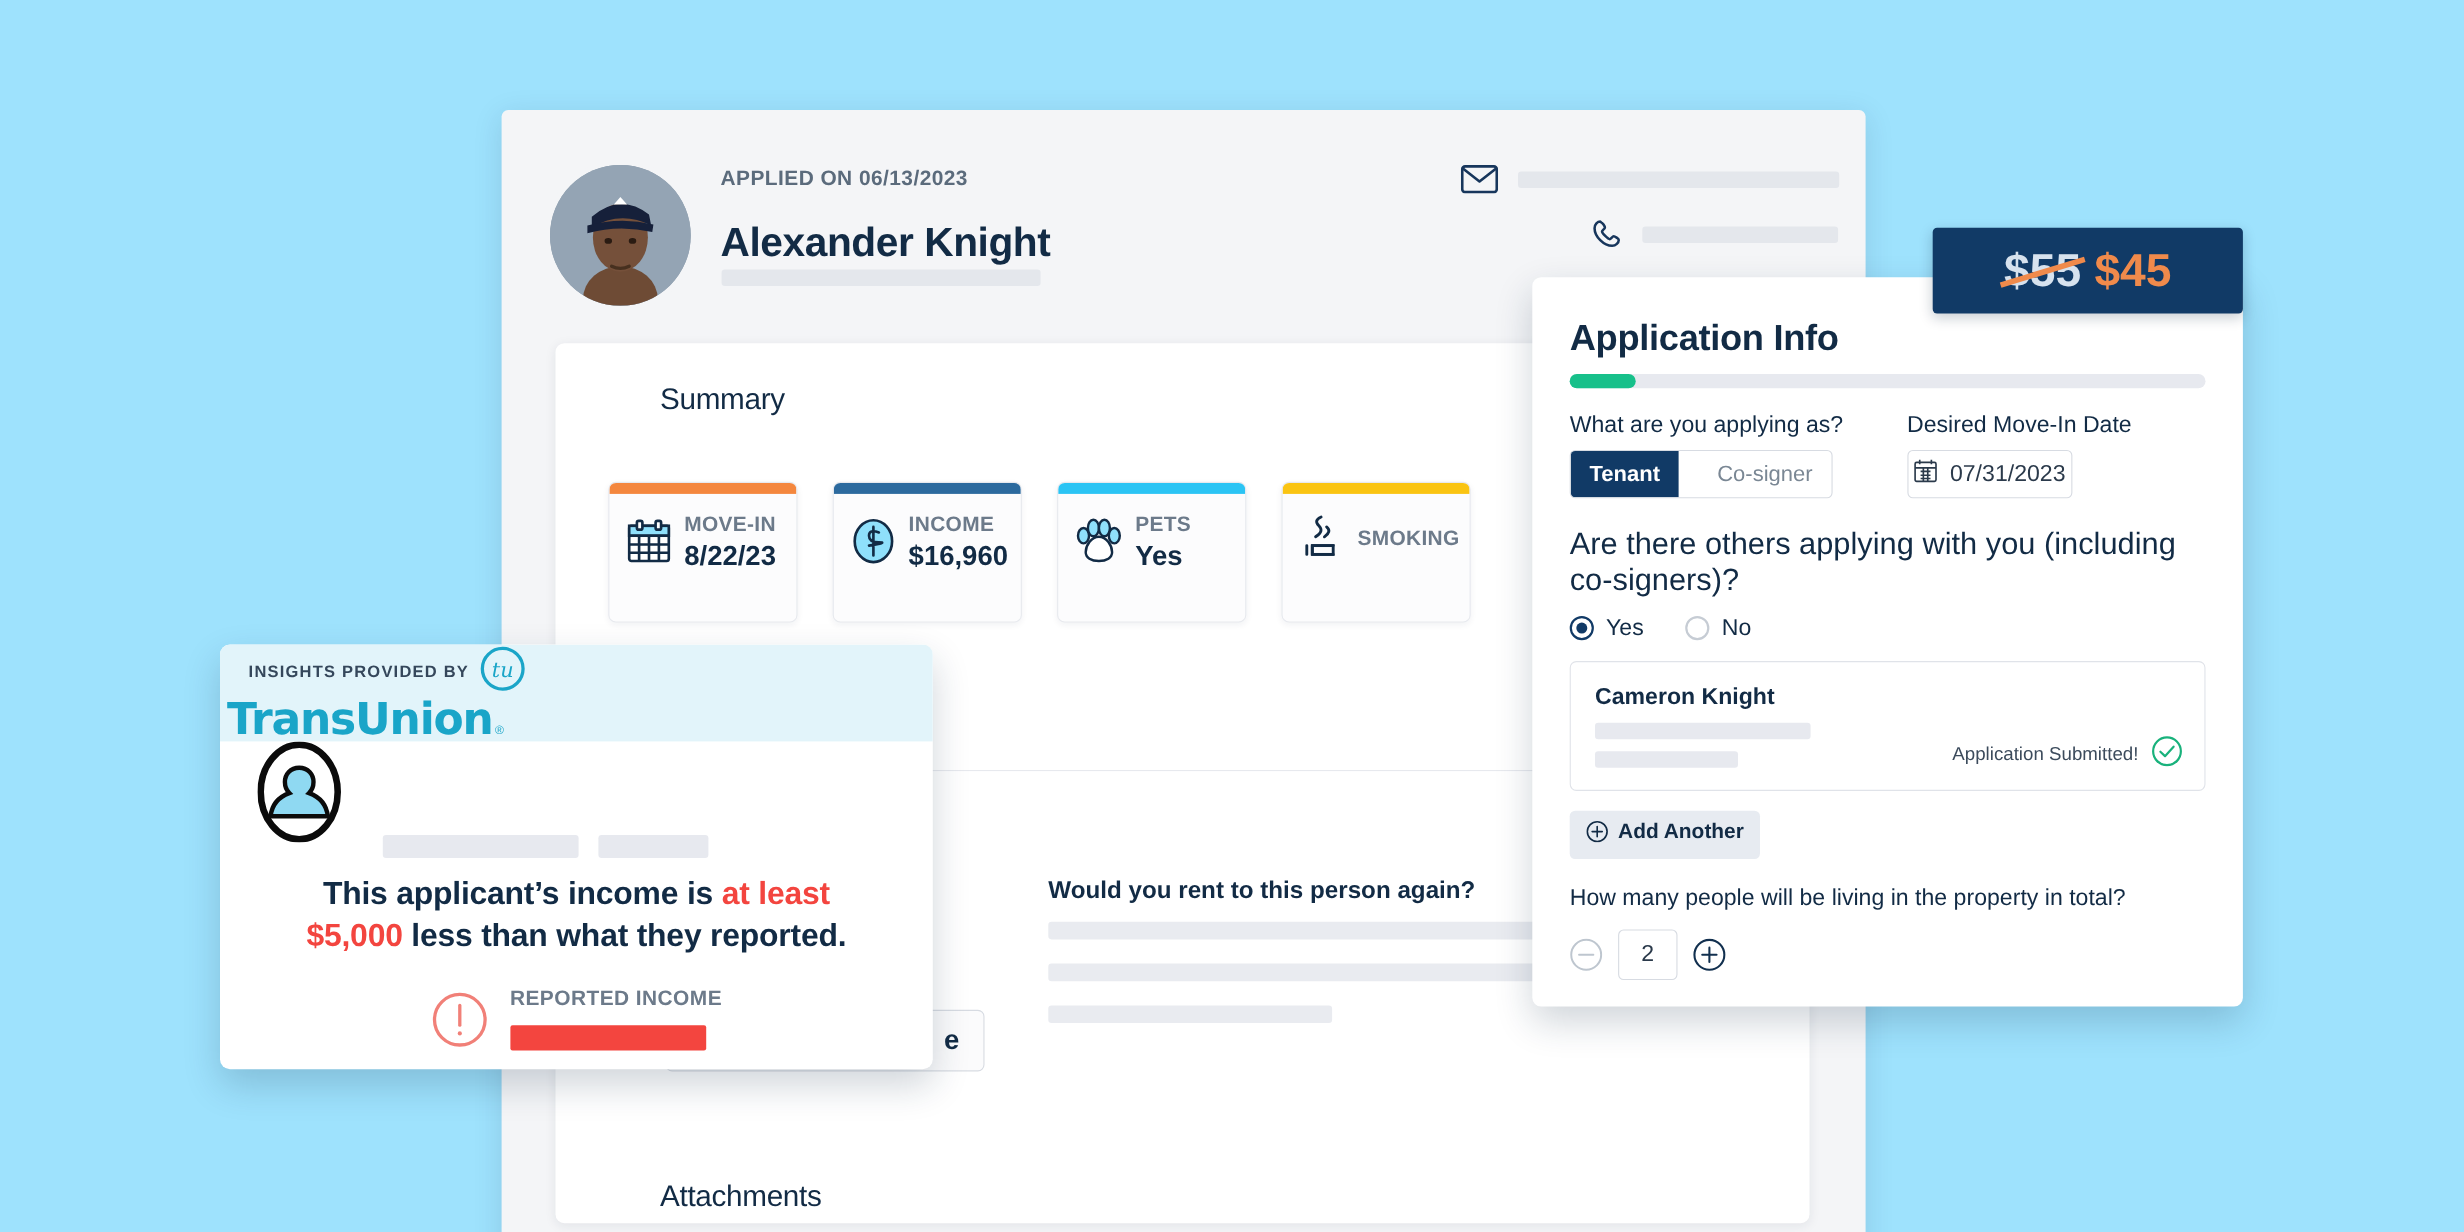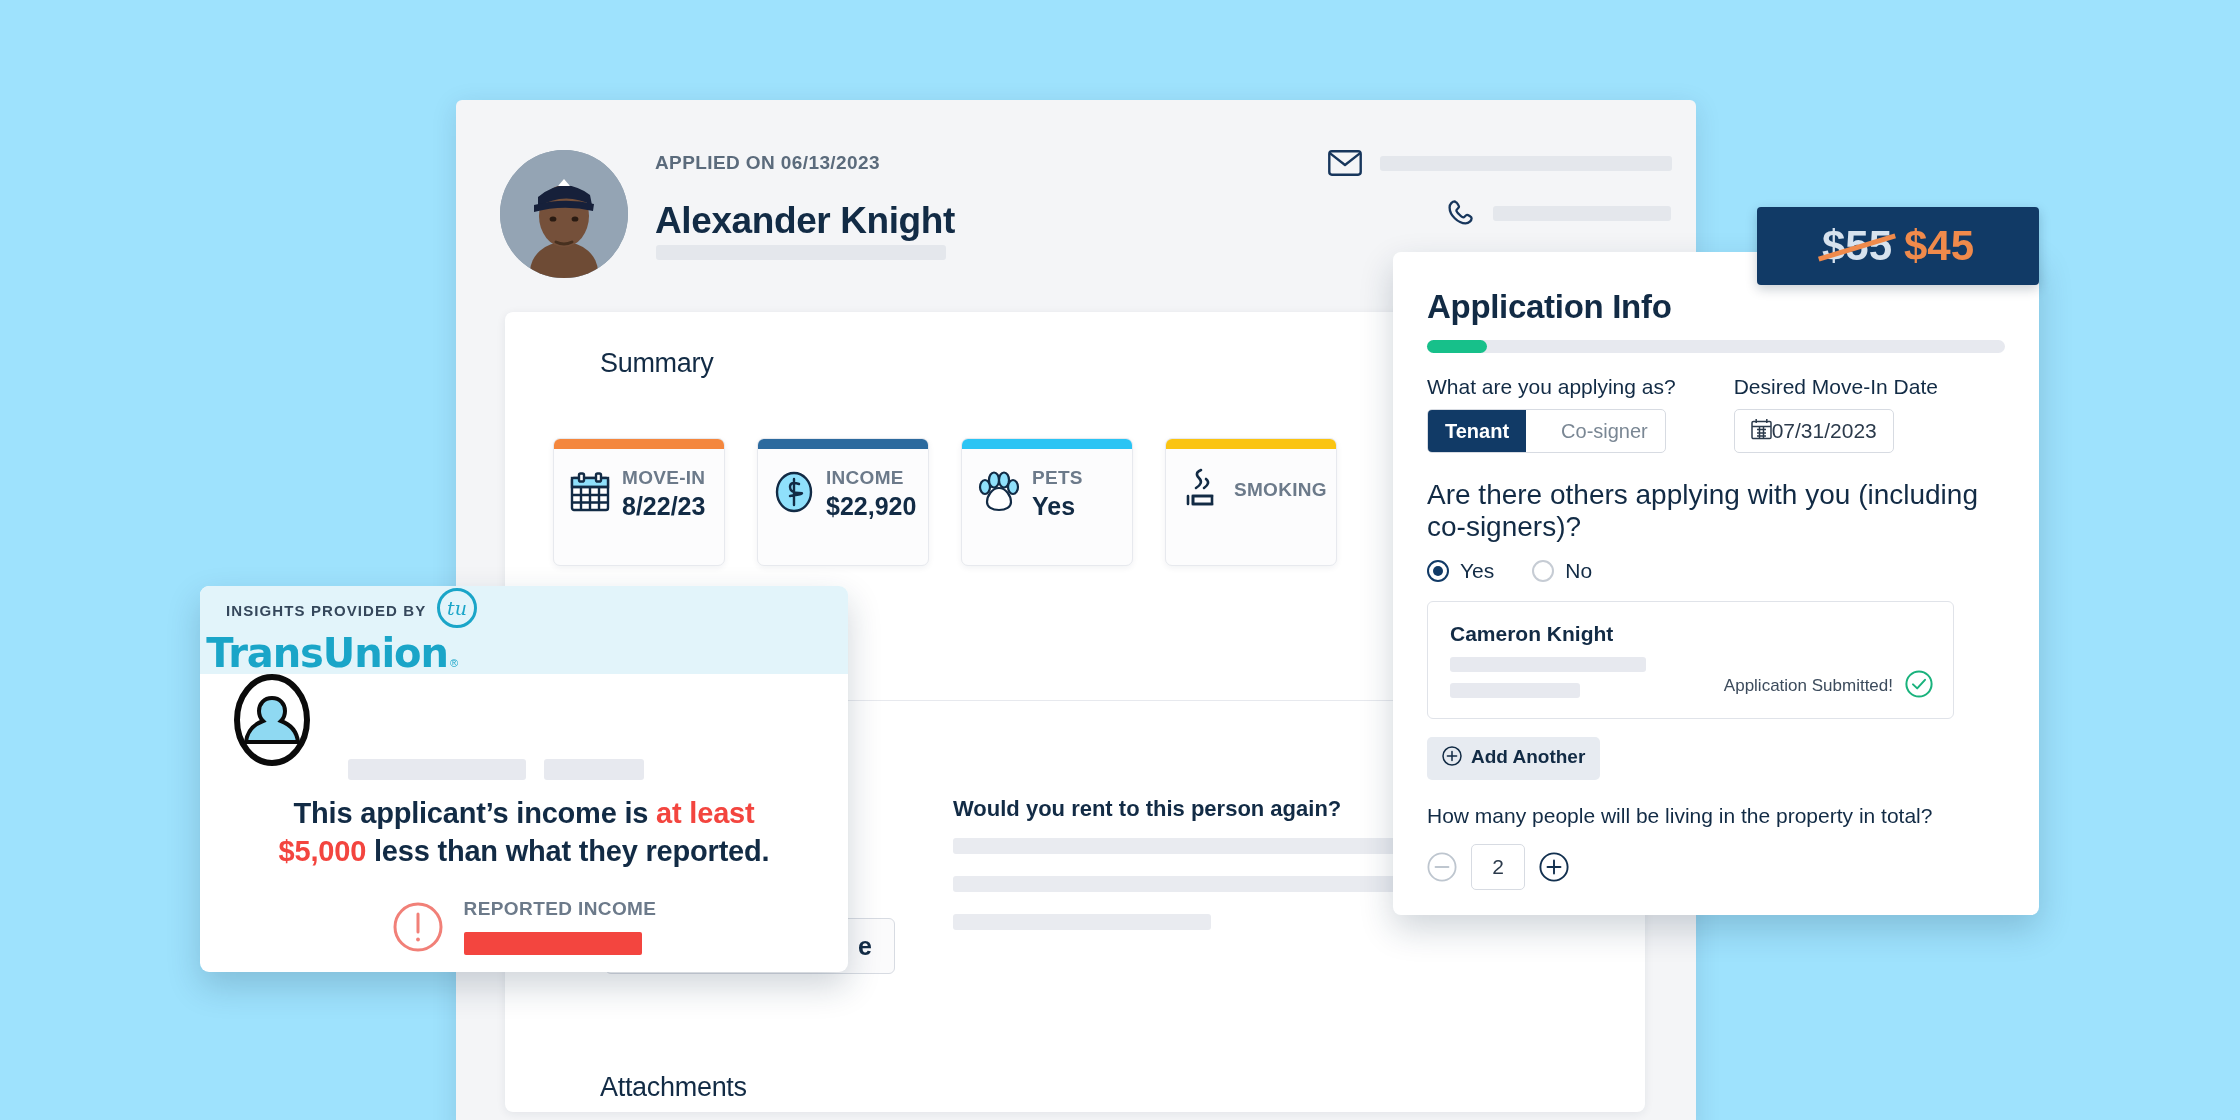--- a/index.html
+++ b/index.html
@@ -171,33 +171,33 @@
   .ai-row { display: flex; gap: 58px; margin-top: 22px; }
   .ai-field-label { font-size: 21px; color: #122B45; margin-bottom: 10px; }
   .seg {
     display: inline-flex; border: 1px solid #D7DBE2; border-radius: 5px; background: #fff;
     overflow: hidden; height: 44px;
   }
   .seg div { display: flex; align-items: center; padding: 0 17px; font-size: 20px; }
   .seg .on { background: #113A66; color: #fff; font-weight: 600; }
   .seg .off { color: #7A8794; padding-left: 35px; }
   .date-input {
-    display: inline-flex; align-items: center; 
-    height: 44px; padding: 0 16px;
+    display: inline-flex; align-items: center; gap: 12px;
+    height: 44px; padding: 0 5px;
     border: 1px solid #D7DBE2; border-radius: 5px; background: #fff;
     font-size: 21px; color: #2B3A4B;
   }
   .ai-q2 { margin-top: 26px; font-size: 28px; color: #122B45; }
   .radios { display: flex; gap: 38px; margin-top: 16px; align-items: center; }
   .radio { display: flex; align-items: center; gap: 11px; font-size: 21px; color: #122B45; }
   .rdot { width: 22px; height: 22px; border-radius: 50%; border: 2px solid #C6CCD4; background: #fff; position: relative; }
   .rdot.sel { border-color: #113A66; }
   .rdot.sel::after { content:""; position:absolute; left:4px; top:4px; width:10px; height:10px; border-radius:50%; background:#113A66; }
   .cosigner-box {
-    margin-top: 18px; width: 527px; height: 118px;
+    margin-top: 18px; width: 578px; height: 118px;
     border: 1px solid #E0E3E9; border-radius: 6px; position: relative;
     padding: 20px 22px;
   }
   .cs-name { font-size: 21px; font-weight: 700; color: #122B45; }
   .cs-bar { height: 15px; border-radius: 3px; background: #E7E9EF; margin-top: 11px; }
   .cs-status {
     position: absolute; right: 20px; bottom: 16px; display: flex; align-items: center; gap: 12px;
   }
   .cs-status-text { font-size: 17px; color: #3C4B5C; }
   .add-another {
@@ -289,21 +289,21 @@
       <div class="sum-top" style="background:#2C6A9E"></div>
       <div class="sum-inner">
         <span>
           <svg width="40" height="44" viewBox="0 0 40 44" fill="none" stroke="#122B45" stroke-width="2.4">
             <ellipse cx="20" cy="22" rx="17" ry="19" fill="#8FE0FB"></ellipse>
             <path d="M25 14 q-9 -3 -9 3 t9 6 t-9 3 M20 9 V35" stroke-linecap="round"></path>
           </svg>
         </span>
         <div class="sum-txt">
           <span class="sum-label">INCOME</span>
-          <span class="sum-value">$22,920</span>
+          <span class="sum-value">$16,960</span>
         </div>
       </div>
     </div>
 
     <div class="sum-card">
       <div class="sum-top" style="background:#2BC4F4"></div>
       <div class="sum-inner">
         <span>
           <svg width="42" height="44" viewBox="0 0 42 44" fill="none" stroke="#122B45" stroke-width="2.2">
             <ellipse cx="7" cy="17" rx="5" ry="7" fill="#8FE0FB"></ellipse>

